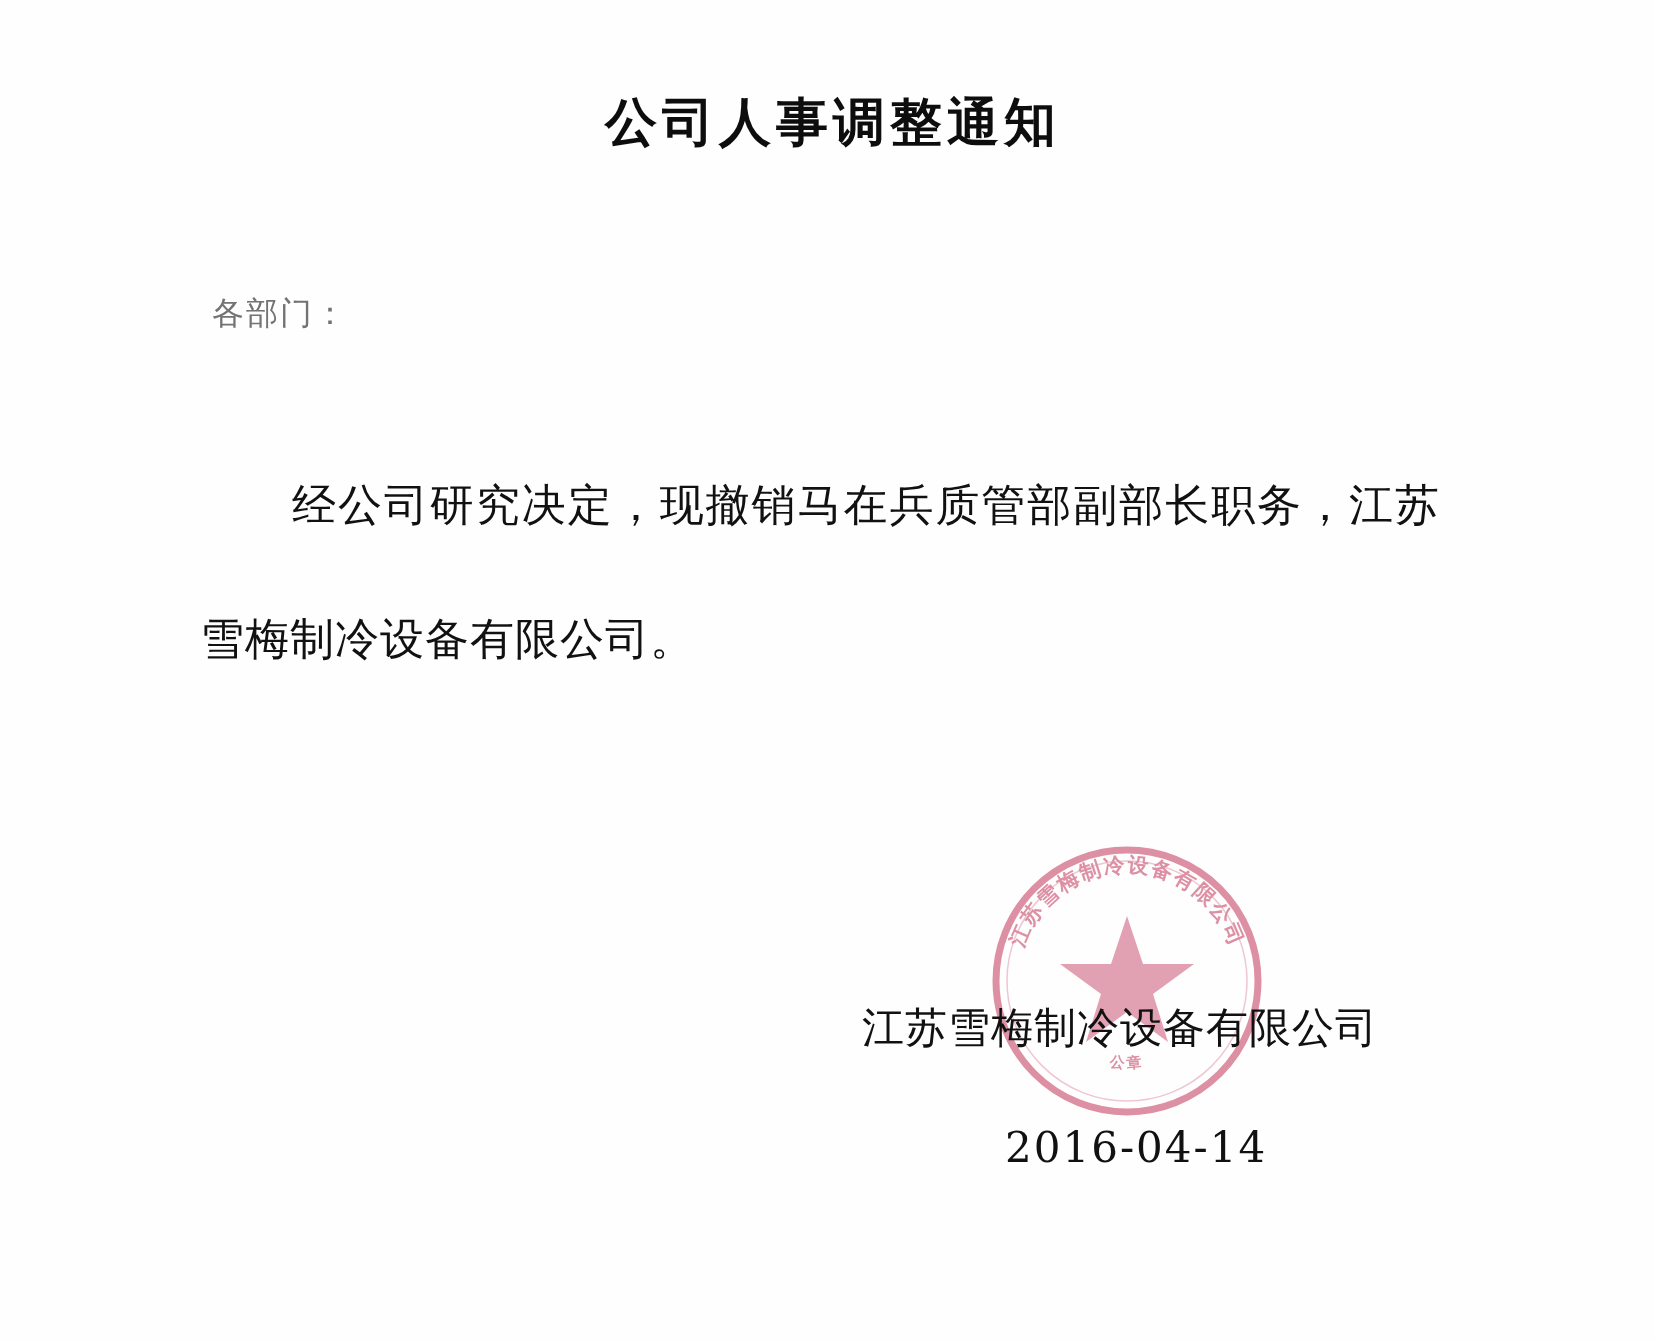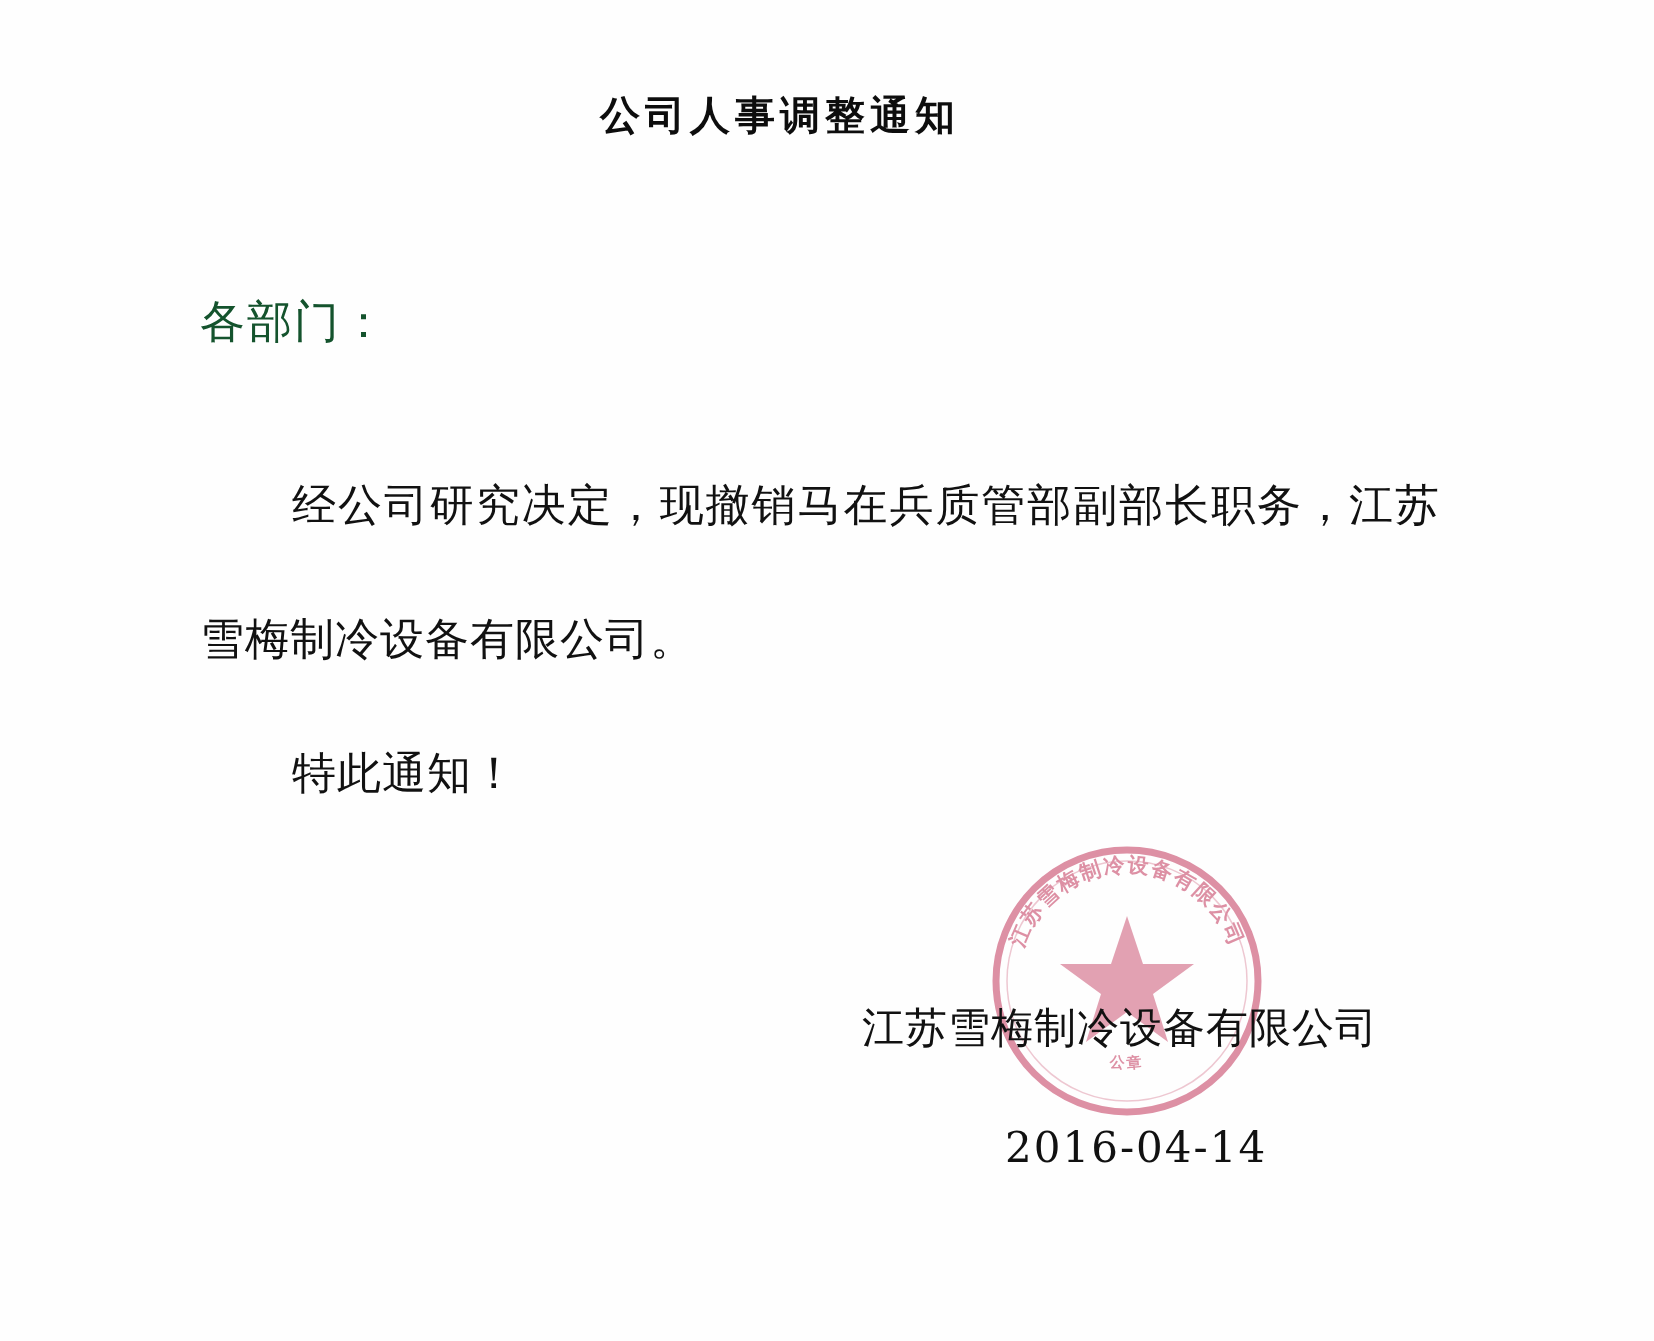--- a/index.html
+++ b/index.html
@@ -21,40 +21,41 @@
     left: 0;
     top: 0;
     width: 1654px;
     height: 1341px;
     background: #fefefe;
   }
 
   
   .doc-title {
     position: absolute;
-    left: 0;
+    left: 17px;
     top: 88px;
     width: 1560px;
     text-align: center;
-    font-size: 40px;
+    font-size: 52px;
     font-weight: bold;
     letter-spacing: 5px;
     font-family: "DejaVu Sans", "Liberation Sans", sans-serif;
     color: #0d0d0d;
+    padding-left: 36px;
   }
 
   
   .salutation {
     position: absolute;
-    left: 200px;
+    left: 212px;
     top: 292px;
-    font-size: 45px;
+    font-size: 32px;
     letter-spacing: 2px;
     font-family: "DejaVu Sans", "Liberation Sans", sans-serif;
-    color: #14532d;
+    color: #737373;
   }
 
   .para {
     position: absolute;
     font-size: 44px;
     letter-spacing: 1px;
     line-height: 134px;
     font-family: "DejaVu Sans", "Liberation Sans", sans-serif;
     color: #111111;
   }
@@ -129,21 +130,20 @@
 <body>
 
 <div class="page">
 
   <div class="doc-title">公司人事调整通知</div>
 
   <div class="salutation">各部门：</div>
 
   <div class="para para-1">经公司研究决定，现撤销马在兵质管部副部长职务，江苏雪梅制冷设备有限公司。</div>
 
-  <div class="para para-2">特此通知！</div>
 
   <div class="seal">
     <svg viewBox="0 0 278 278" xmlns="http://www.w3.org/2000/svg">
       <defs>
         <path id="sealArcTop" d="M 30,139 A 109,109 0 0 1 248,139"></path>
         <path id="sealArcBottom" d="M 52,139 A 87,87 0 0 0 226,139"></path>
       </defs>
       <circle cx="139" cy="139" r="131" fill="none" stroke="#c94d6e" stroke-width="7"></circle>
       <circle cx="139" cy="139" r="120" fill="none" stroke="#c94d6e" stroke-width="1.5" opacity="0.5"></circle>
 

